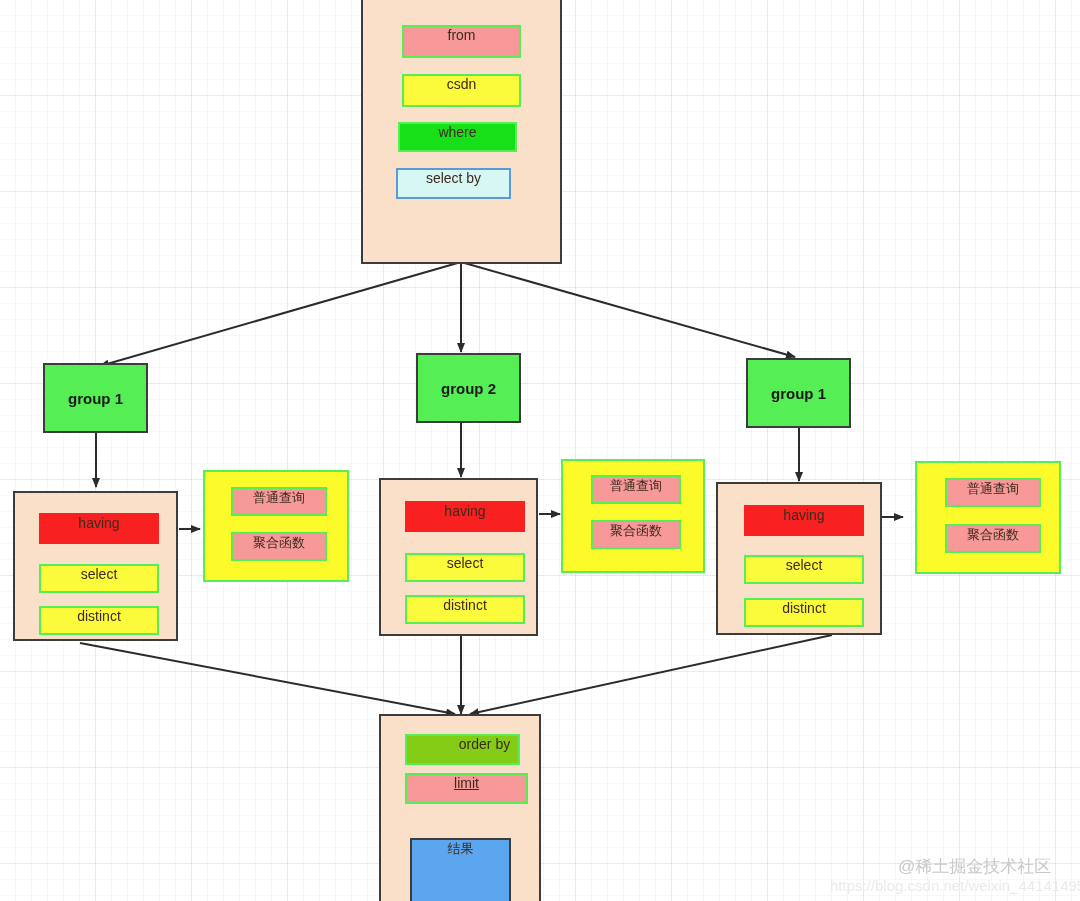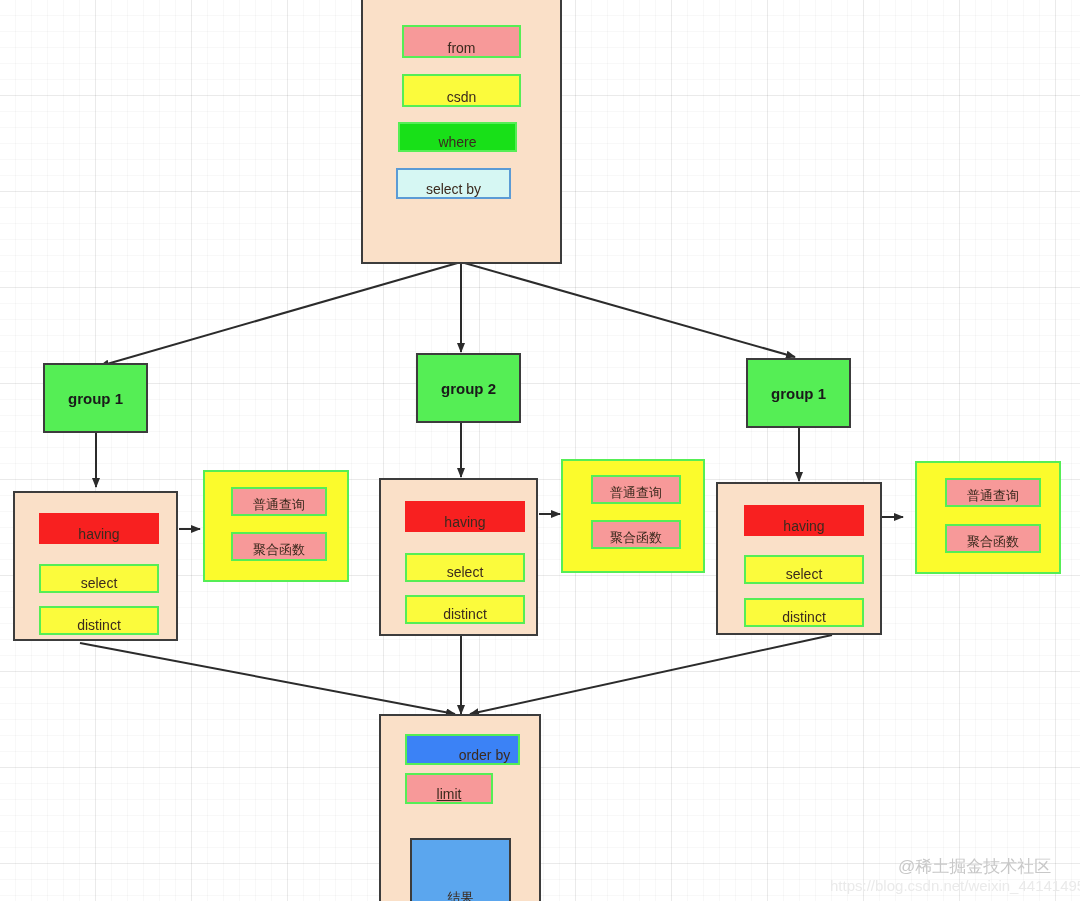--- a/index.html
+++ b/index.html
@@ -64,32 +64,32 @@
     border: 2px solid #55ee55;
     display: flex;
     flex-direction: column;
     align-items: center;
     justify-content: center;
   }
   
   .chip {
     box-sizing: border-box;
     display: flex;
-    align-items: flex-end;
+    align-items: flex-start;
     justify-content: center;
     font-size: 14px;
     color: #3b2a1e;
     border: 2px solid #55ee55;
   }
   .chip-salmon  { background: #f79999; }
   .chip-yellow  { background: #fbfb3c; }
   .chip-green   { background: #18e018; }
   .chip-cyan    { background: #d6f7f3; border-color: #5b9bd5; }
   .chip-red     { background: #f82020; border-color: #f82020; }
-  .chip-magenta { background: #3b82f6; padding-left: 44px; }
+  .chip-magenta { background: #84cc16; padding-left: 44px; }
   .chip-blue    { background: #5ba6ee; border: 2px solid #3c3c3c; color: #2b2b4a; }
 
   .chip-cn { font-size: 13px; color: #3b2a1e; }
 
   .watermark {
     position: absolute;
     z-index: 3;
     color: #c8c8c8;
     font-size: 17px;
     white-space: nowrap;
@@ -220,21 +220,21 @@
     </div>
     <div class="chip chip-salmon chip-cn" style="position:absolute; left:28px; top:61px; width:96px; height:29px;">
       <span>聚合函数</span>
     </div>
   </div>
 
   <div class="node container-box" style="left:379px; top:714px; width:162px; height:196px;">
     <div class="chip chip-magenta" style="position:absolute; left:24px; top:18px; width:115px; height:31px;">
       <span>order by</span>
     </div>
-    <div class="chip chip-salmon" style="position:absolute; left:24px; top:57px; width:88px; height:31px;text-decoration:underline;">
+    <div class="chip chip-salmon" style="position:absolute; left:24px; top:57px; width:123px; height:31px;text-decoration:underline;">
       <span>limit</span>
     </div>
     <div class="chip chip-blue chip-cn" style="position:absolute; left:29px; top:100px; width:101px; height:71px;margin-top:22px;">
       <span>结果</span>
     </div>
   </div>
 
   <div class="watermark" style="left:898px; top:855px;">@稀土掘金技术社区</div>
   <div class="watermark-url" style="left:830px; top:877px;">https://blog.csdn.net/weixin_44141495</div>
 

